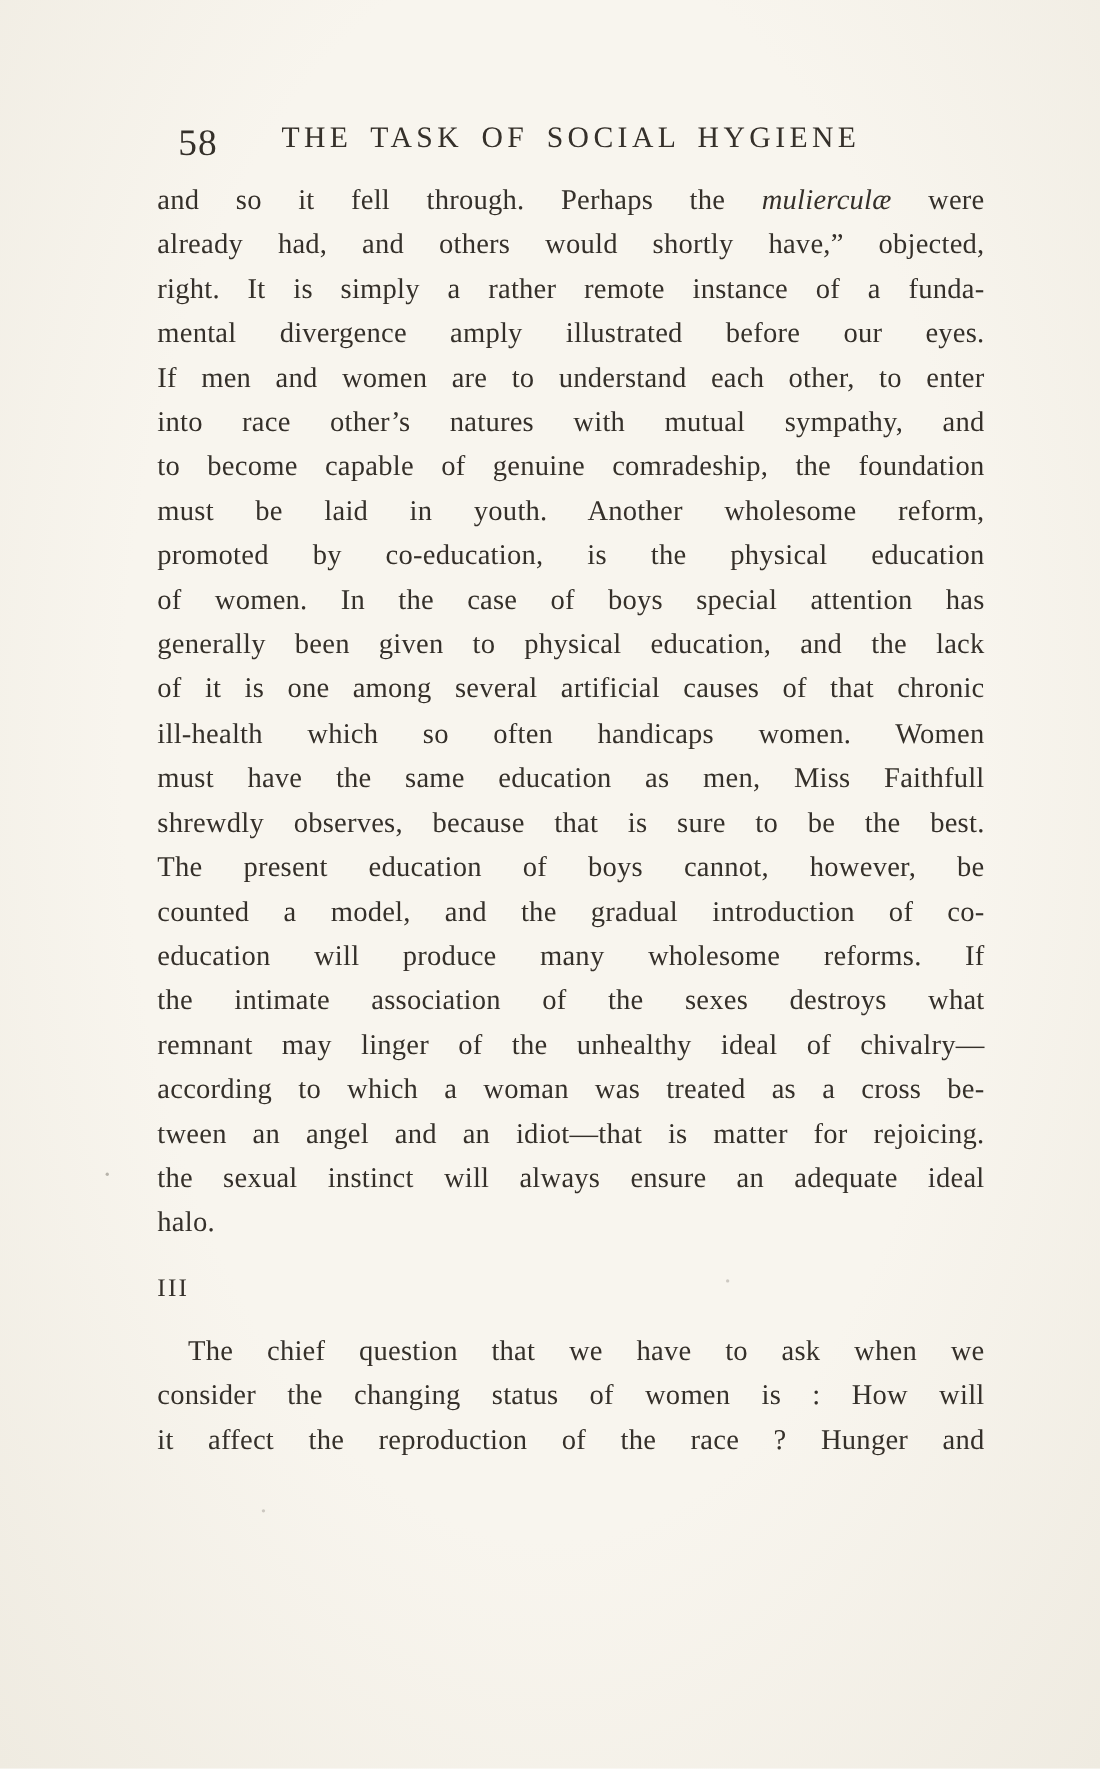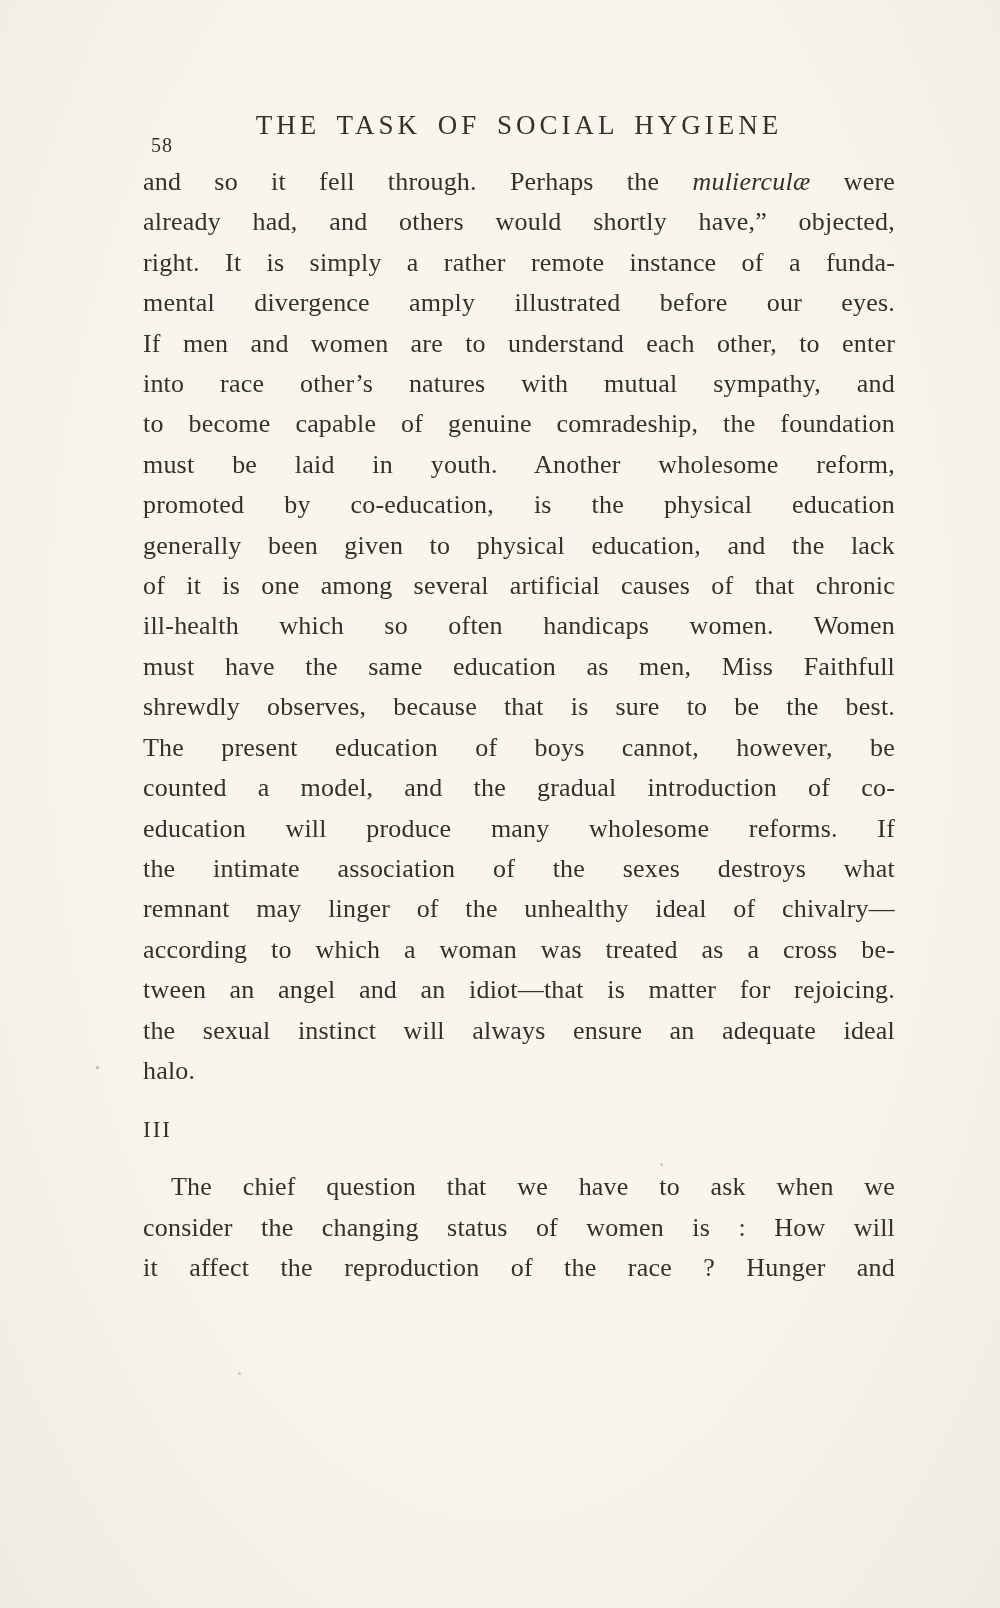--- a/index.html
+++ b/index.html
@@ -25,25 +25,24 @@
     top: 110px;
     width: 752px;
   }
   .page-header {
     position: relative;
     height: 36px;
     margin-bottom: 16px;
   }
   .page-number {
     position: absolute;
-    left: 8px;
+    left: 19px;
     top: 2px;
-    font-size: 20px;
+    font-size: 34px;
     letter-spacing: 1px;
-    margin-top: 22px;
   }
   .running-title {
     display: block;
     text-align: center;
     font-size: 27px;
     letter-spacing: 4px;
     word-spacing: 6px;
   }
   .body-text {
     font-size: 26px;
@@ -94,20 +93,21 @@
     <section class="body-text">
         <div class="line"><span>and so it fell through.  Perhaps the </span><span class="italic">mulierculæ</span><span> were</span></div>
         <div class="line"><span>already had, and others would shortly have,” objected,</span></div>
         <div class="line"><span>right.  It is simply a rather remote instance of a funda-</span></div>
         <div class="line"><span>mental divergence amply illustrated before our eyes.</span></div>
         <div class="line"><span>If men and women are to understand each other, to enter</span></div>
         <div class="line"><span>into race other’s natures with mutual sympathy, and</span></div>
         <div class="line"><span>to become capable of genuine comradeship, the foundation</span></div>
         <div class="line"><span>must be laid in youth.  Another wholesome reform,</span></div>
         <div class="line"><span>promoted by co-education, is the physical education</span></div>
+        <div class="line"><span>of women.  In the case of boys special attention has</span></div>
         <div class="line"><span>generally been given to physical education, and the lack</span></div>
         <div class="line"><span>of it is one among several artificial causes of that chronic</span></div>
         <div class="line"><span>ill-health which so often handicaps women.  Women</span></div>
         <div class="line"><span>must have the same education as men, Miss Faithfull</span></div>
         <div class="line"><span>shrewdly observes, because that is sure to be the best.</span></div>
         <div class="line"><span>The present education of boys cannot, however, be</span></div>
         <div class="line"><span>counted a model, and the gradual introduction of co-</span></div>
         <div class="line"><span>education will produce many wholesome reforms.  If</span></div>
         <div class="line"><span>the intimate association of the sexes destroys what</span></div>
         <div class="line"><span>remnant may linger of the unhealthy ideal of chivalry—</span></div>

